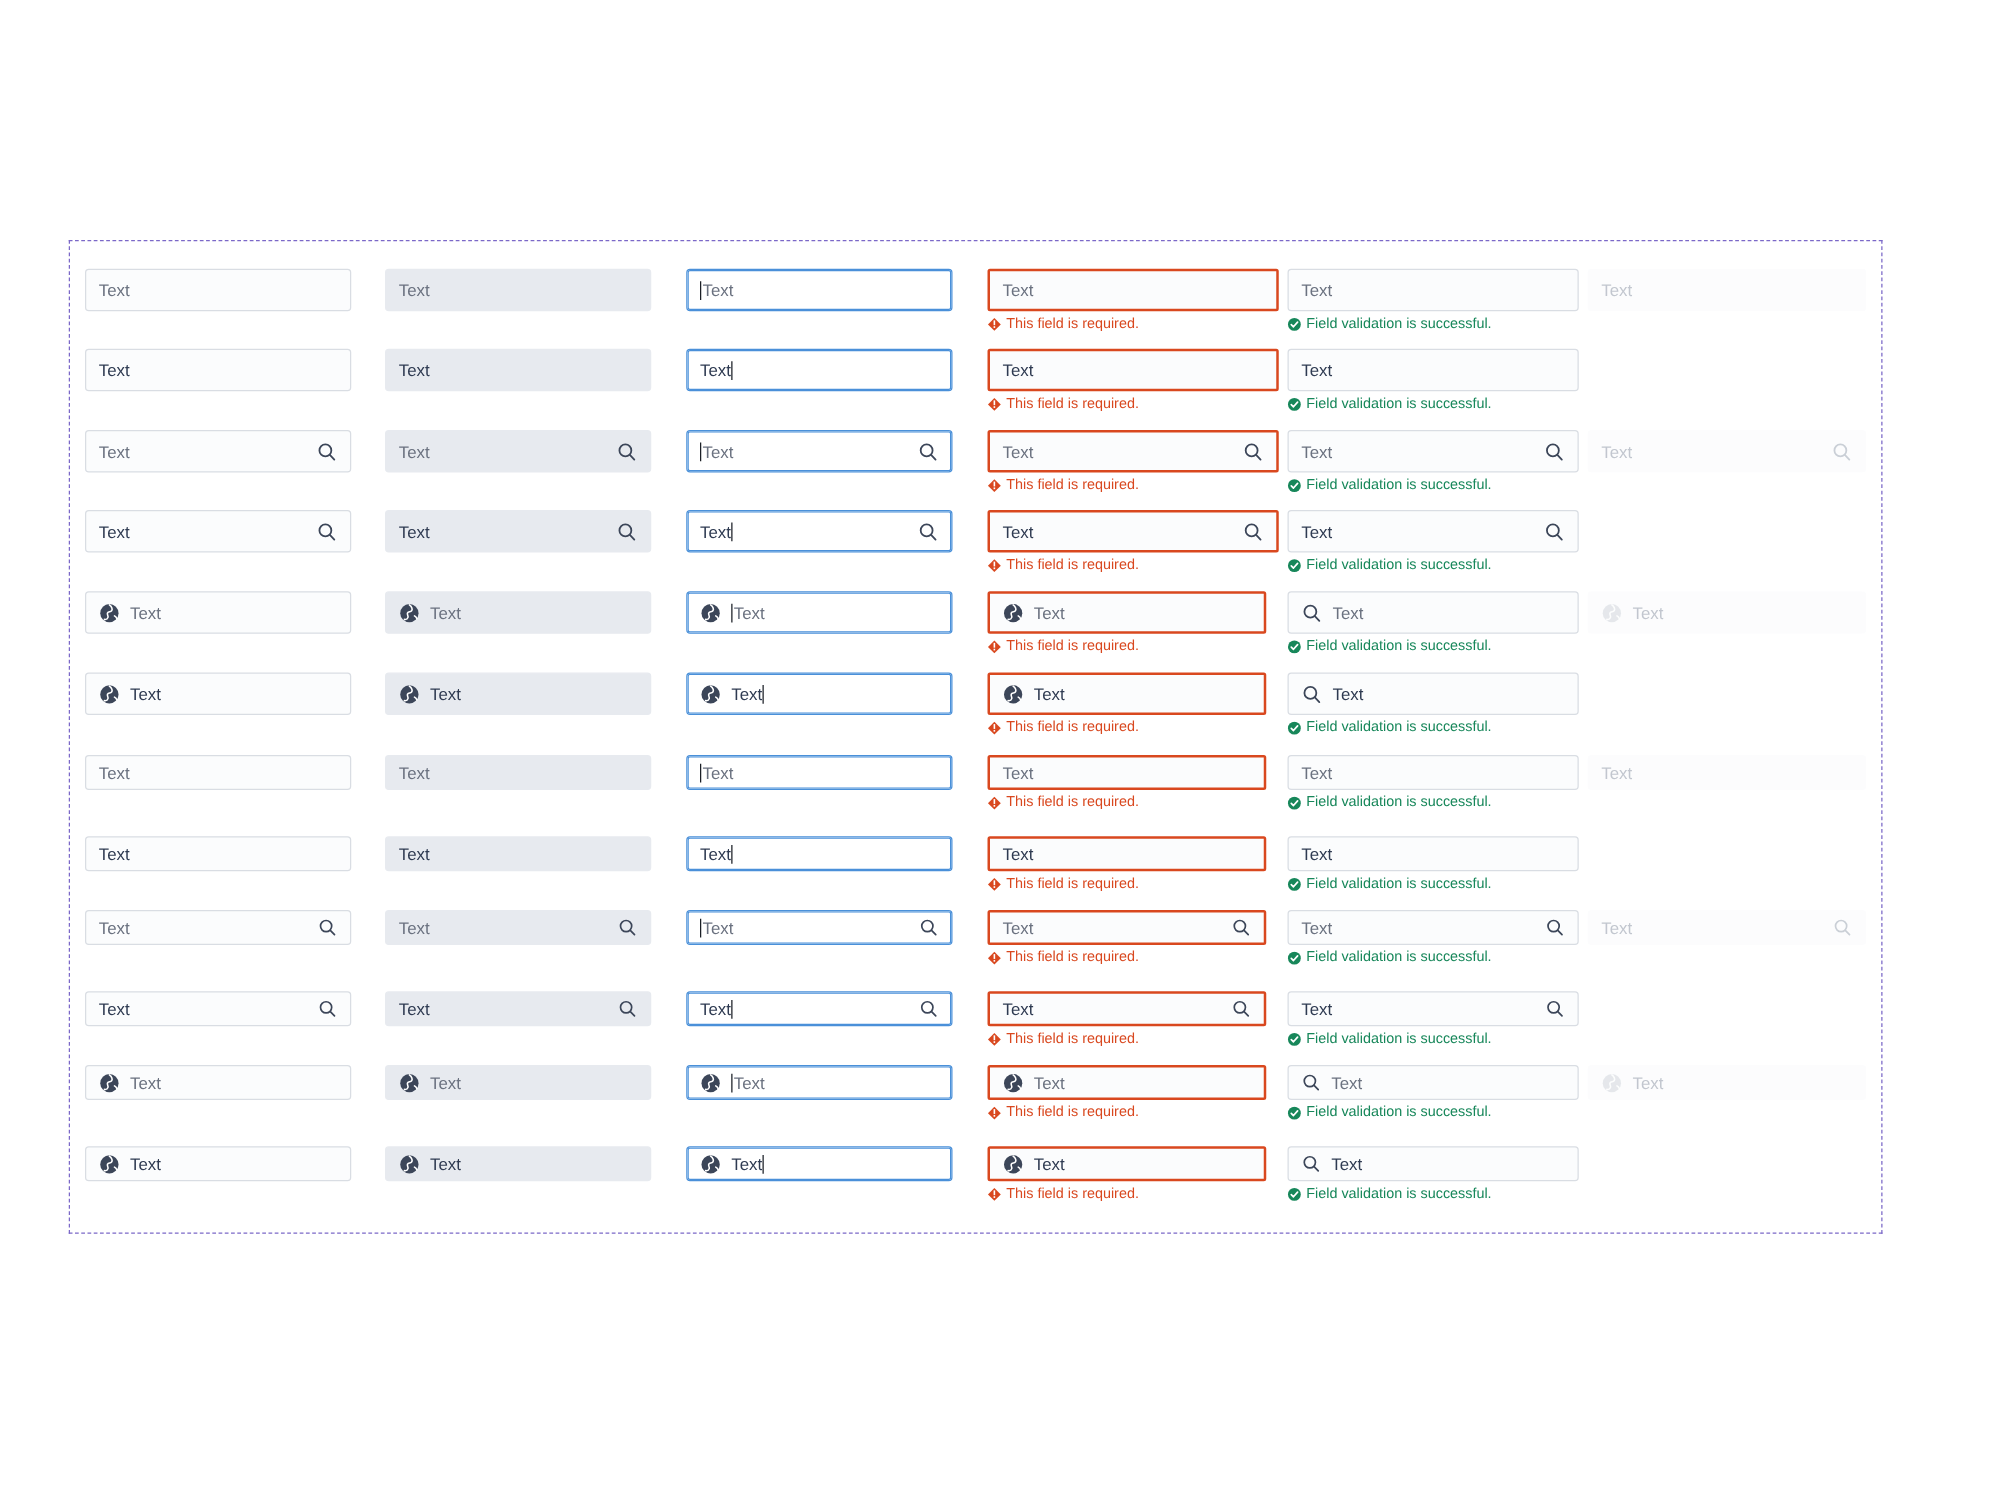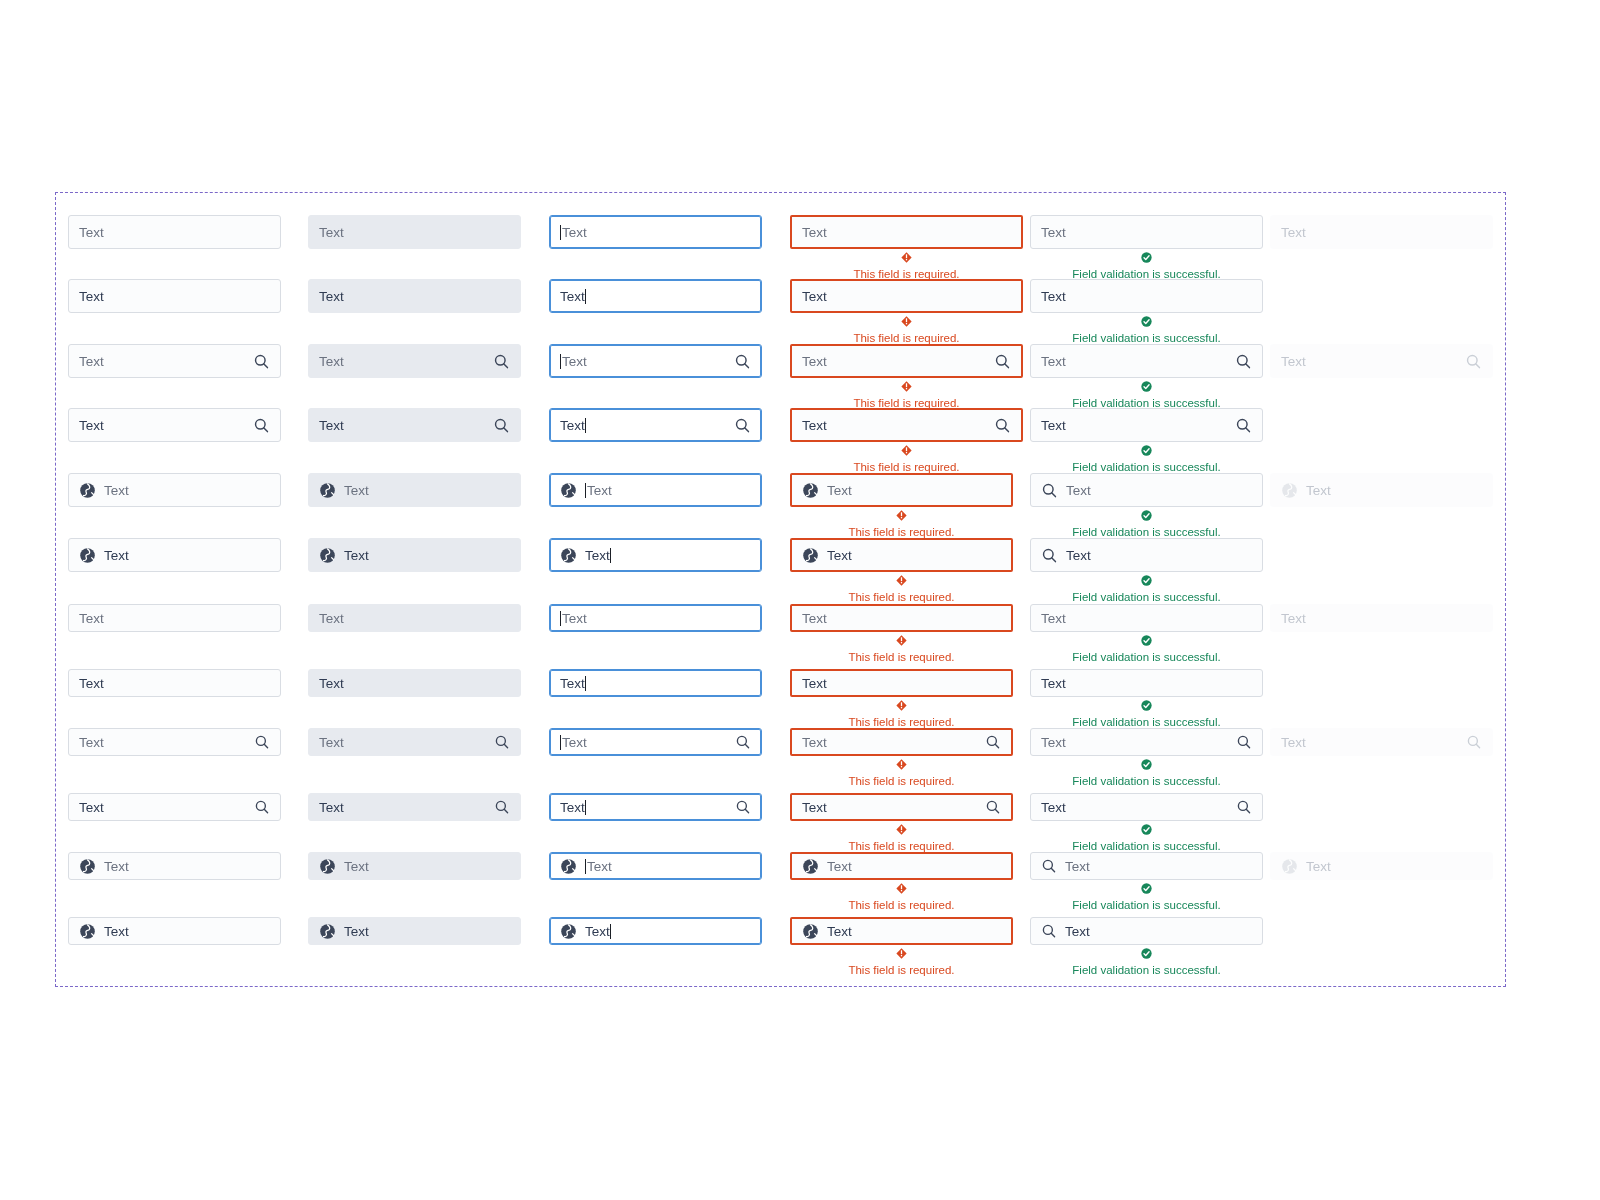--- a/index.html
+++ b/index.html
@@ -144,21 +144,20 @@
 
   
   .msg {
     display: flex;
     align-items: center;
     gap: 4px;
     margin-top: 3px;
     font-size: 11.5px;
     line-height: 14px;
     white-space: nowrap;
-    flex-direction: column;
   }
   .msg.err { color: #d9481f; }
   .msg.ok  { color: #17875a; }
 
   .msg-icon { flex: none; width: 11px; height: 11px; display: block; }
 
   
 </style>
 </head>
 <body>

